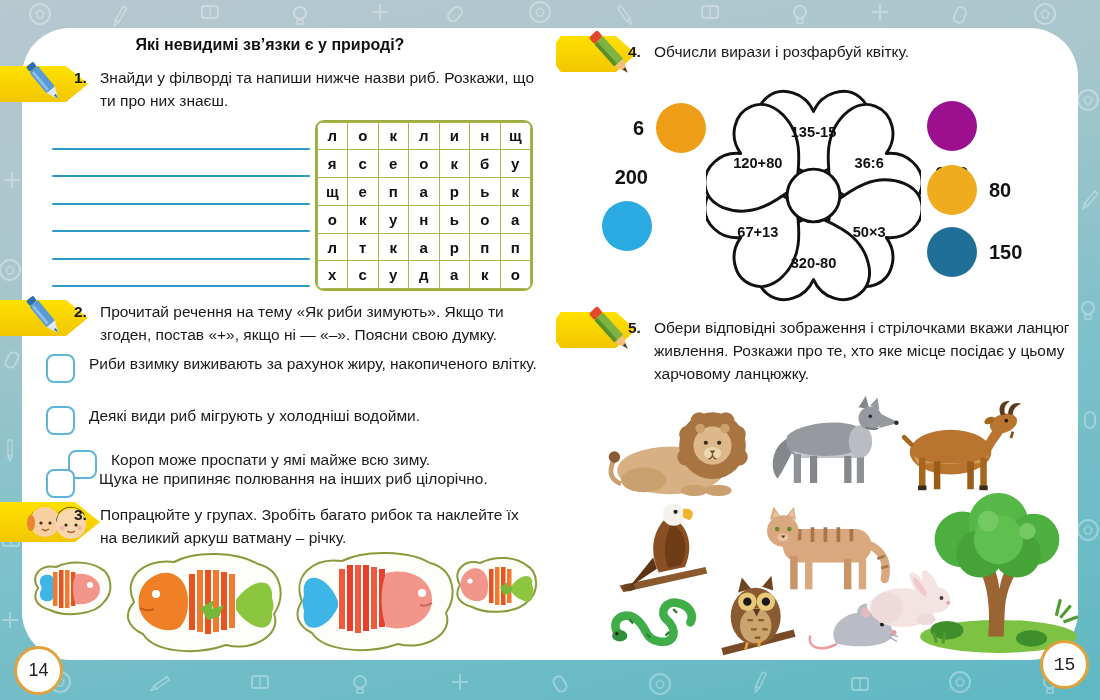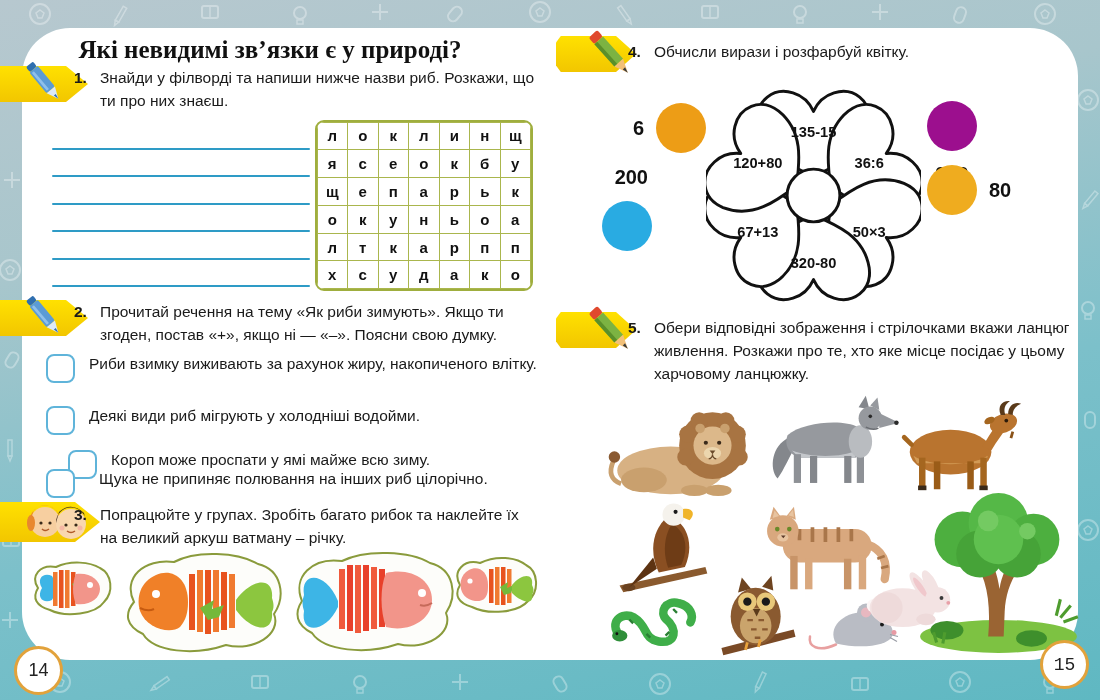--- a/index.html
+++ b/index.html
@@ -2,21 +2,21 @@
 <html><head>
 <meta charset="utf-8">
 <style>
   html,body{margin:0;padding:0;}
   body{width:1100px;height:700px;overflow:hidden;font-family:"Liberation Sans",sans-serif;}
   #app{position:relative;width:1100px;height:700px;
        background:linear-gradient(168deg,#b7c8cf 0%,#a8c6cc 30%,#7cc0ca 62%,#5fb8c2 100%);}
   .doodles{position:absolute;left:0;top:0;pointer-events:none;}
   .spread{position:absolute;left:22px;top:28px;width:1056px;height:632px;background:#ffffff;border-radius:48px;}
   .abs{position:absolute;}
-  .page-title{left:60px;top:36px;width:420px;text-align:center;font-size:25px;font-weight:bold;color:#111;font-family:Liberation Serif, serif;}
+  .page-title{left:60px;top:36px;width:420px;text-align:center;font-size:16px;font-weight:bold;color:#111;}
   .ex-row{position:absolute;display:flex;color:#1a1a1a;font-size:15.5px;line-height:23px;}
   .ex-num{font-weight:bold;min-width:26px;}
   .ex-body{flex:1;}
   
   .banner{position:absolute;height:36px;background:linear-gradient(180deg,#ffe100,#f2c600);
           clip-path:polygon(0 0,75% 0,100% 50%,75% 100%,0 100%);}
   .banner.right{clip-path:polygon(0 18%,6% 0,75% 0,100% 50%,75% 100%,6% 100%,0 82%);}
   
   .lines{left:52px;top:138px;width:258px;height:152px;}
   .wline{height:0;border-top:2px solid #2e9bc6;border-radius:2px;margin-top:25.4px;}
@@ -316,20 +316,24 @@
   </div>
 
   <div class="leg" style="left:927px;top:101px;flex-direction:column;">
     <div class="leg-circle" style="background-color: rgb(156, 15, 142);"></div>
     <span class="leg-num">240</span>
   </div>
   <div class="leg" style="left:927px;top:165px;">
     <div class="leg-circle" style="background-color: rgb(239, 172, 31);"></div>
     <span class="leg-num">80</span>
   </div>
+  <div class="leg" style="left:927px;top:227px;">
+    <div class="leg-circle" style="background-color: rgb(31, 111, 153);"></div>
+    <span class="leg-num">150</span>
+  </div>
 
   <svg class="abs" style="left:706px;top:88px;" width="215" height="215" viewBox="-110 -110 220 220">
     <defs>
       <path id="petal" d="M0,-20 C -24,-30 -52,-42 -57,-74 C -60,-98 -40,-111 -21,-105 C -11,-102 -4,-95 0,-86 C 4,-95 11,-102 21,-105 C 40,-111 60,-98 57,-74 C 52,-42 24,-30 0,-20 Z" fill="#ffffff" stroke="#111" stroke-width="3" stroke-linejoin="round"></path>
     </defs>
     <use href="#petal"></use>
     <use href="#petal" transform="rotate(60)"></use>
     <use href="#petal" transform="rotate(120)"></use>
     <use href="#petal" transform="rotate(180)"></use>
     <use href="#petal" transform="rotate(240)"></use>

